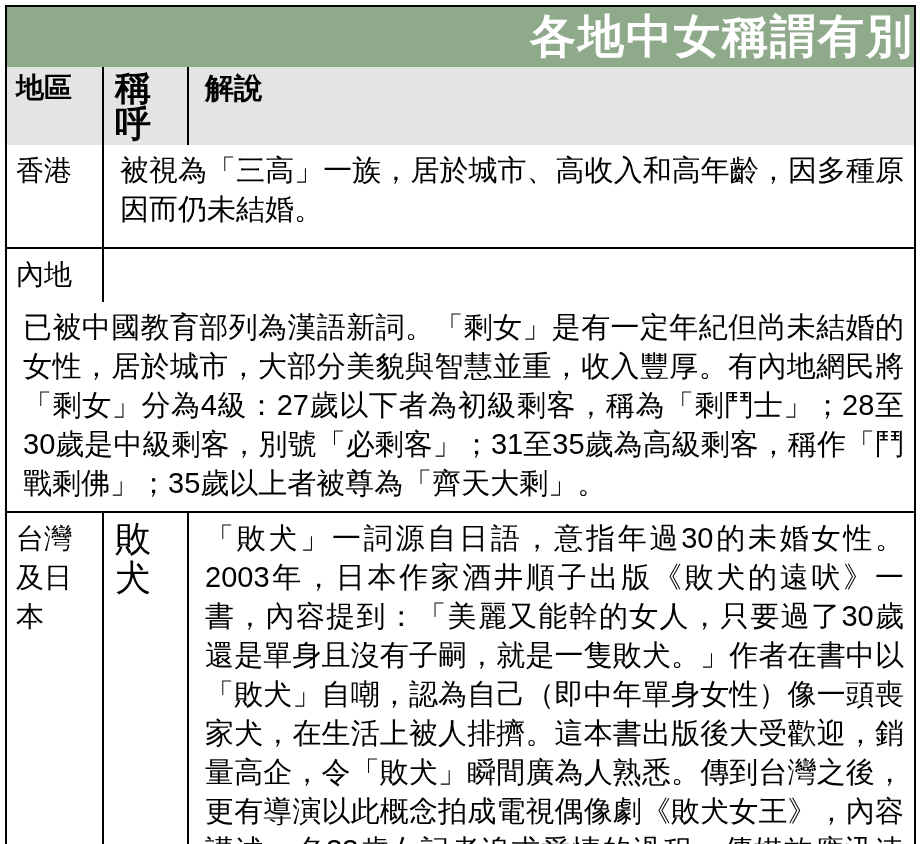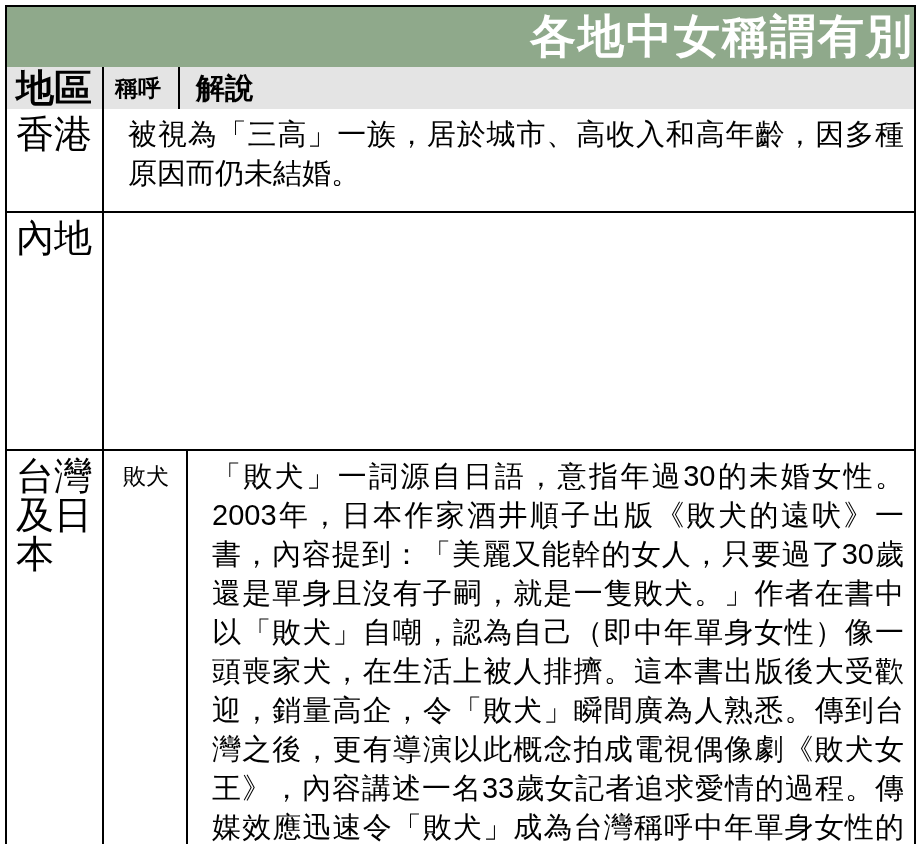--- a/index.html
+++ b/index.html
@@ -42,52 +42,51 @@
     box-sizing: border-box;
     font-size: 29px;
     line-height: 39px;
     color: #000000;
     padding: 6px 10px 8px 12px;
   }
   .c1 {
     flex: none;
     width: 97px;
     border-right: 2px solid #000000;
-    font-size: 38px;
+    font-size: 28px;
     padding: 6px 4px 8px 9px;
   }
   .c2 {
     flex: none;
-    width: 76px;
+    width: 85px;
     border-right: 2px solid #000000;
-    font-size: 23px;
+    font-size: 36px;
     padding: 6px 4px 8px 11px;
   }
   .c3 {
     flex: 1;
     text-align: justify;
     padding-left: 16px;
   }
   .header-row .cell {
     background: #E4E4E4;
     font-weight: bold;
     padding-top: 3px;
     padding-bottom: 3px;
     line-height: 36px;
     min-height: 42px;
   }
   .body-row {
     border-top: 2px solid #000000;
-    gap: 8px;
   }
   .body-row.first {
     border-top: none;
   }
   .r1 { min-height: 102px; }
-  .r2 { min-height: 236px; }
+  .r2 { min-height: 236px; flex-direction: column; }
   .r3 { min-height: 352px; }
 </style>
 </head>
 <body>
 
 <div class="page">
 
   <div class="table">
 
     <div class="title-bar">各地中女稱謂有別</div>
@@ -98,20 +97,21 @@
       <div class="cell c3">解說</div>
     </div>
 
     <div class="row body-row first r1">
       <div class="cell c1">香港</div>
       <div class="cell c3">被視為「三高」一族，居於城市、高收入和高年齡，因多種原因而仍未結婚。</div>
     </div>
 
     <div class="row body-row r2">
       <div class="cell c1">內地</div>
+      <div class="cell c3">已被中國教育部列為漢語新詞。「剩女」是有一定年紀但尚未結婚的女性，居於城市，大部分美貌與智慧並重，收入豐厚。有內地網民將「剩女」分為4級：27歲以下者為初級剩客，稱為「剩鬥士」；28至30歲是中級剩客，別號「必剩客」；31至35歲為高級剩客，稱作「鬥戰剩佛」；35歲以上者被尊為「齊天大剩」。</div>
     </div>
 
     <div class="row body-row r3">
       <div class="cell c1">台灣及日本</div>
       <div class="cell c2">敗犬</div>
       <div class="cell c3">「敗犬」一詞源自日語，意指年過30的未婚女性。2003年，日本作家酒井順子出版《敗犬的遠吠》一書，內容提到：「美麗又能幹的女人，只要過了30歲還是單身且沒有子嗣，就是一隻敗犬。」作者在書中以「敗犬」自嘲，認為自己（即中年單身女性）像一頭喪家犬，在生活上被人排擠。這本書出版後大受歡迎，銷量高企，令「敗犬」瞬間廣為人熟悉。傳到台灣之後，更有導演以此概念拍成電視偶像劇《敗犬女王》，內容講述一名33歲女記者追求愛情的過程。傳媒效應迅速令「敗犬」成為台灣稱呼中年單身女性的別號。</div>
     </div>
 
   </div>
 

